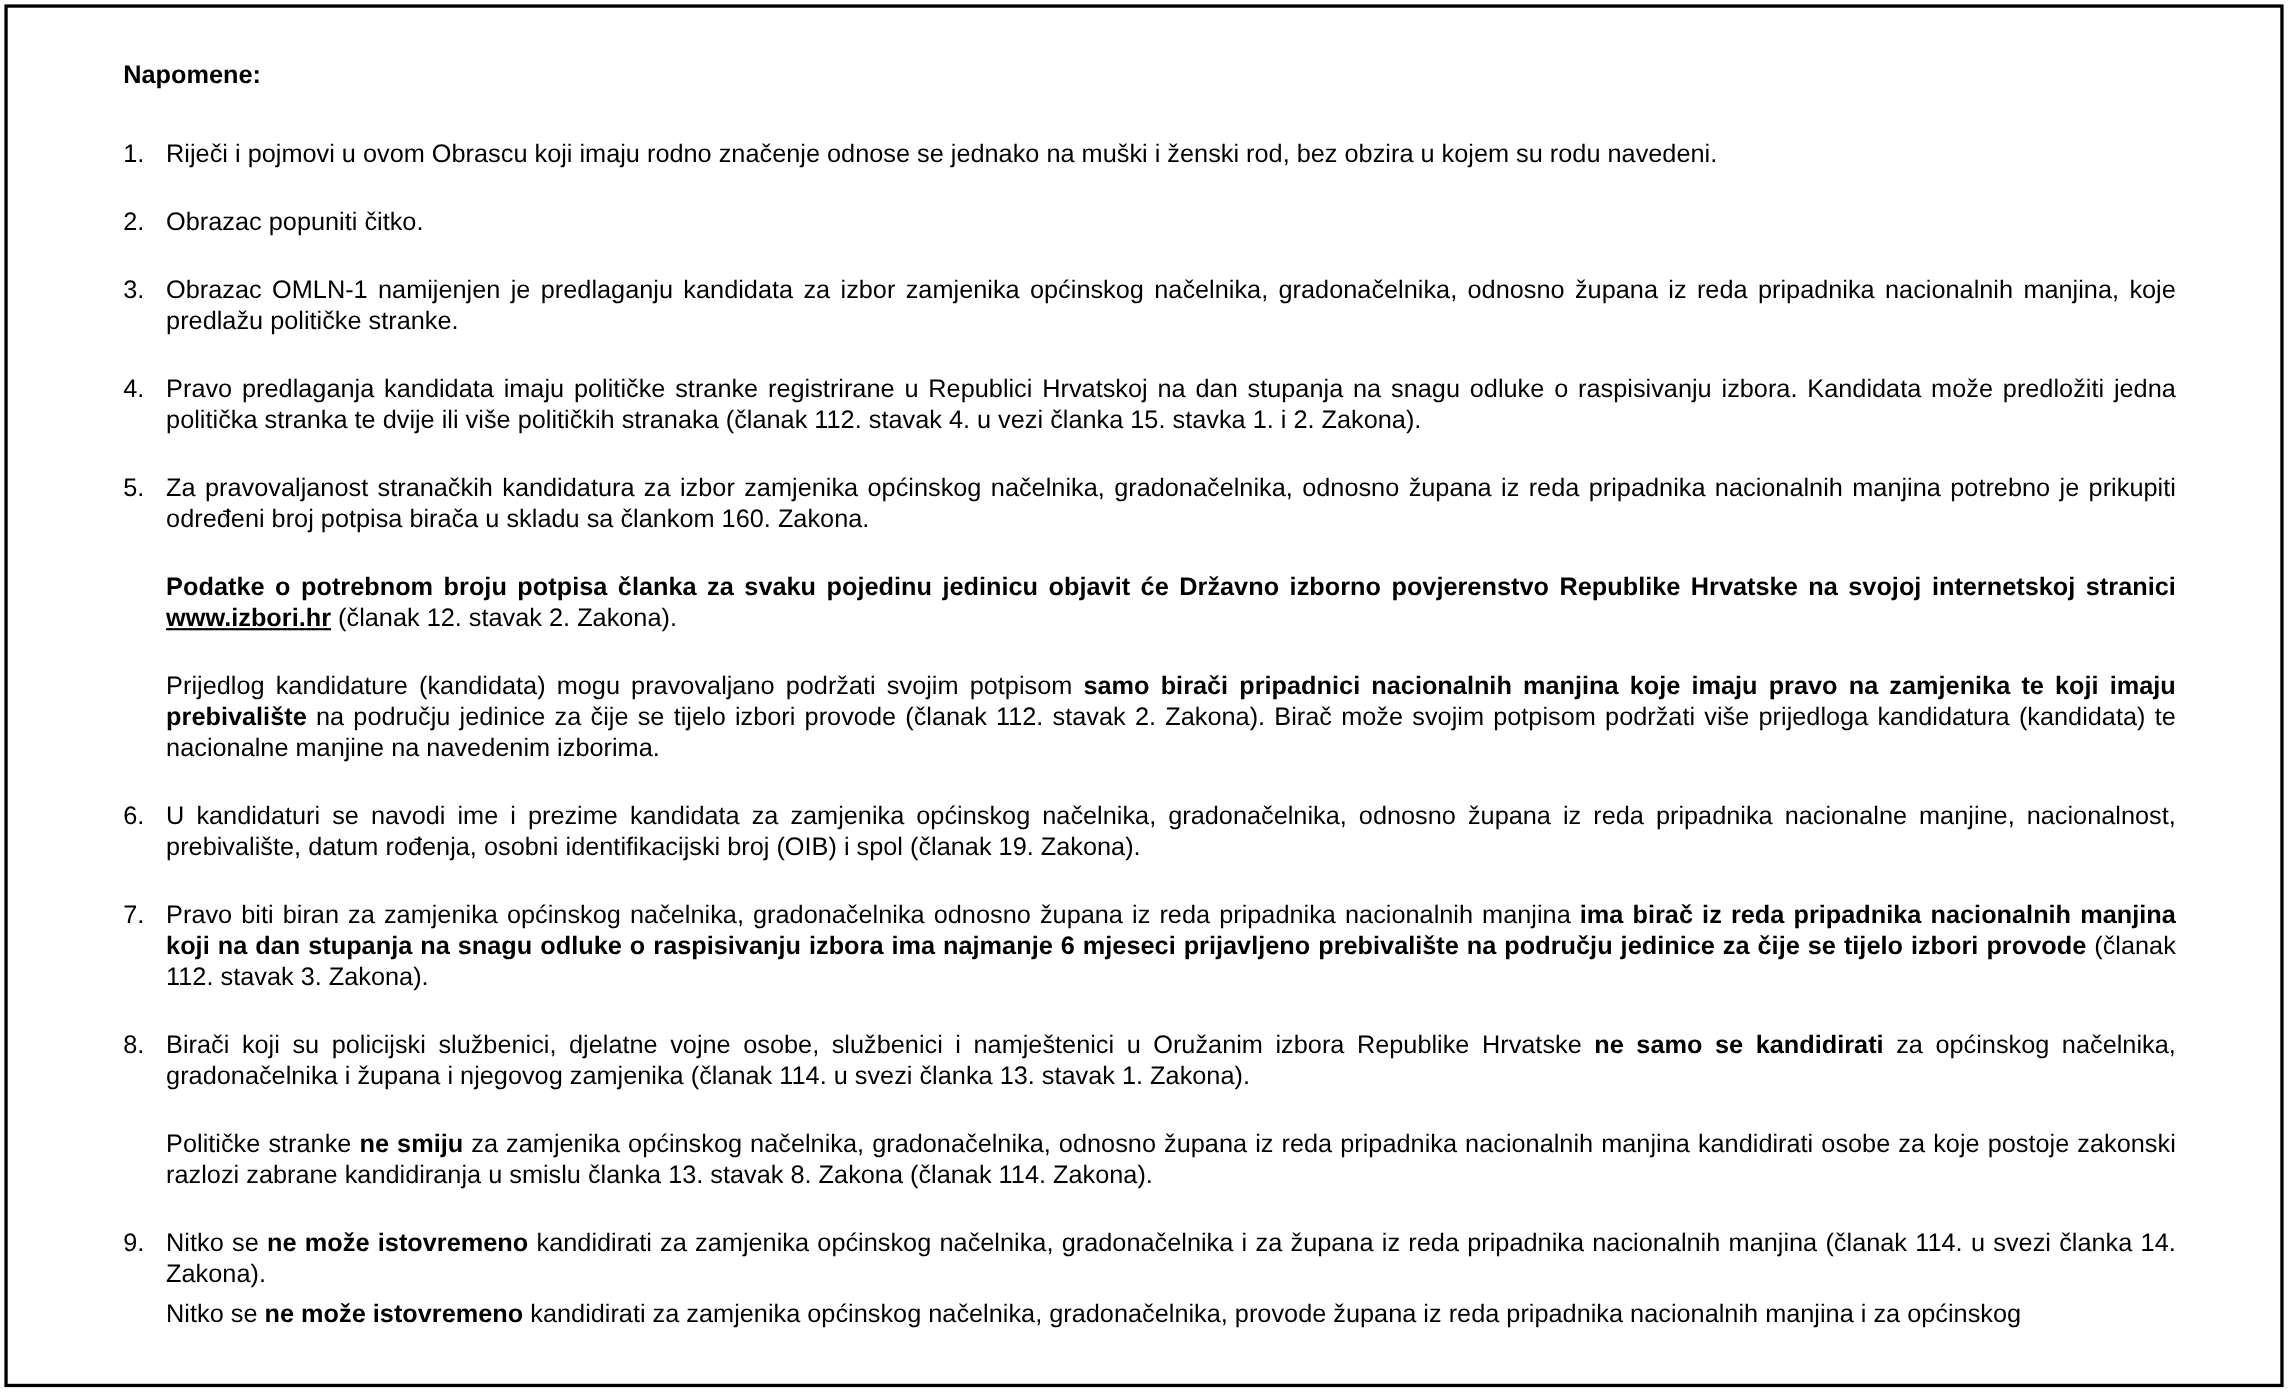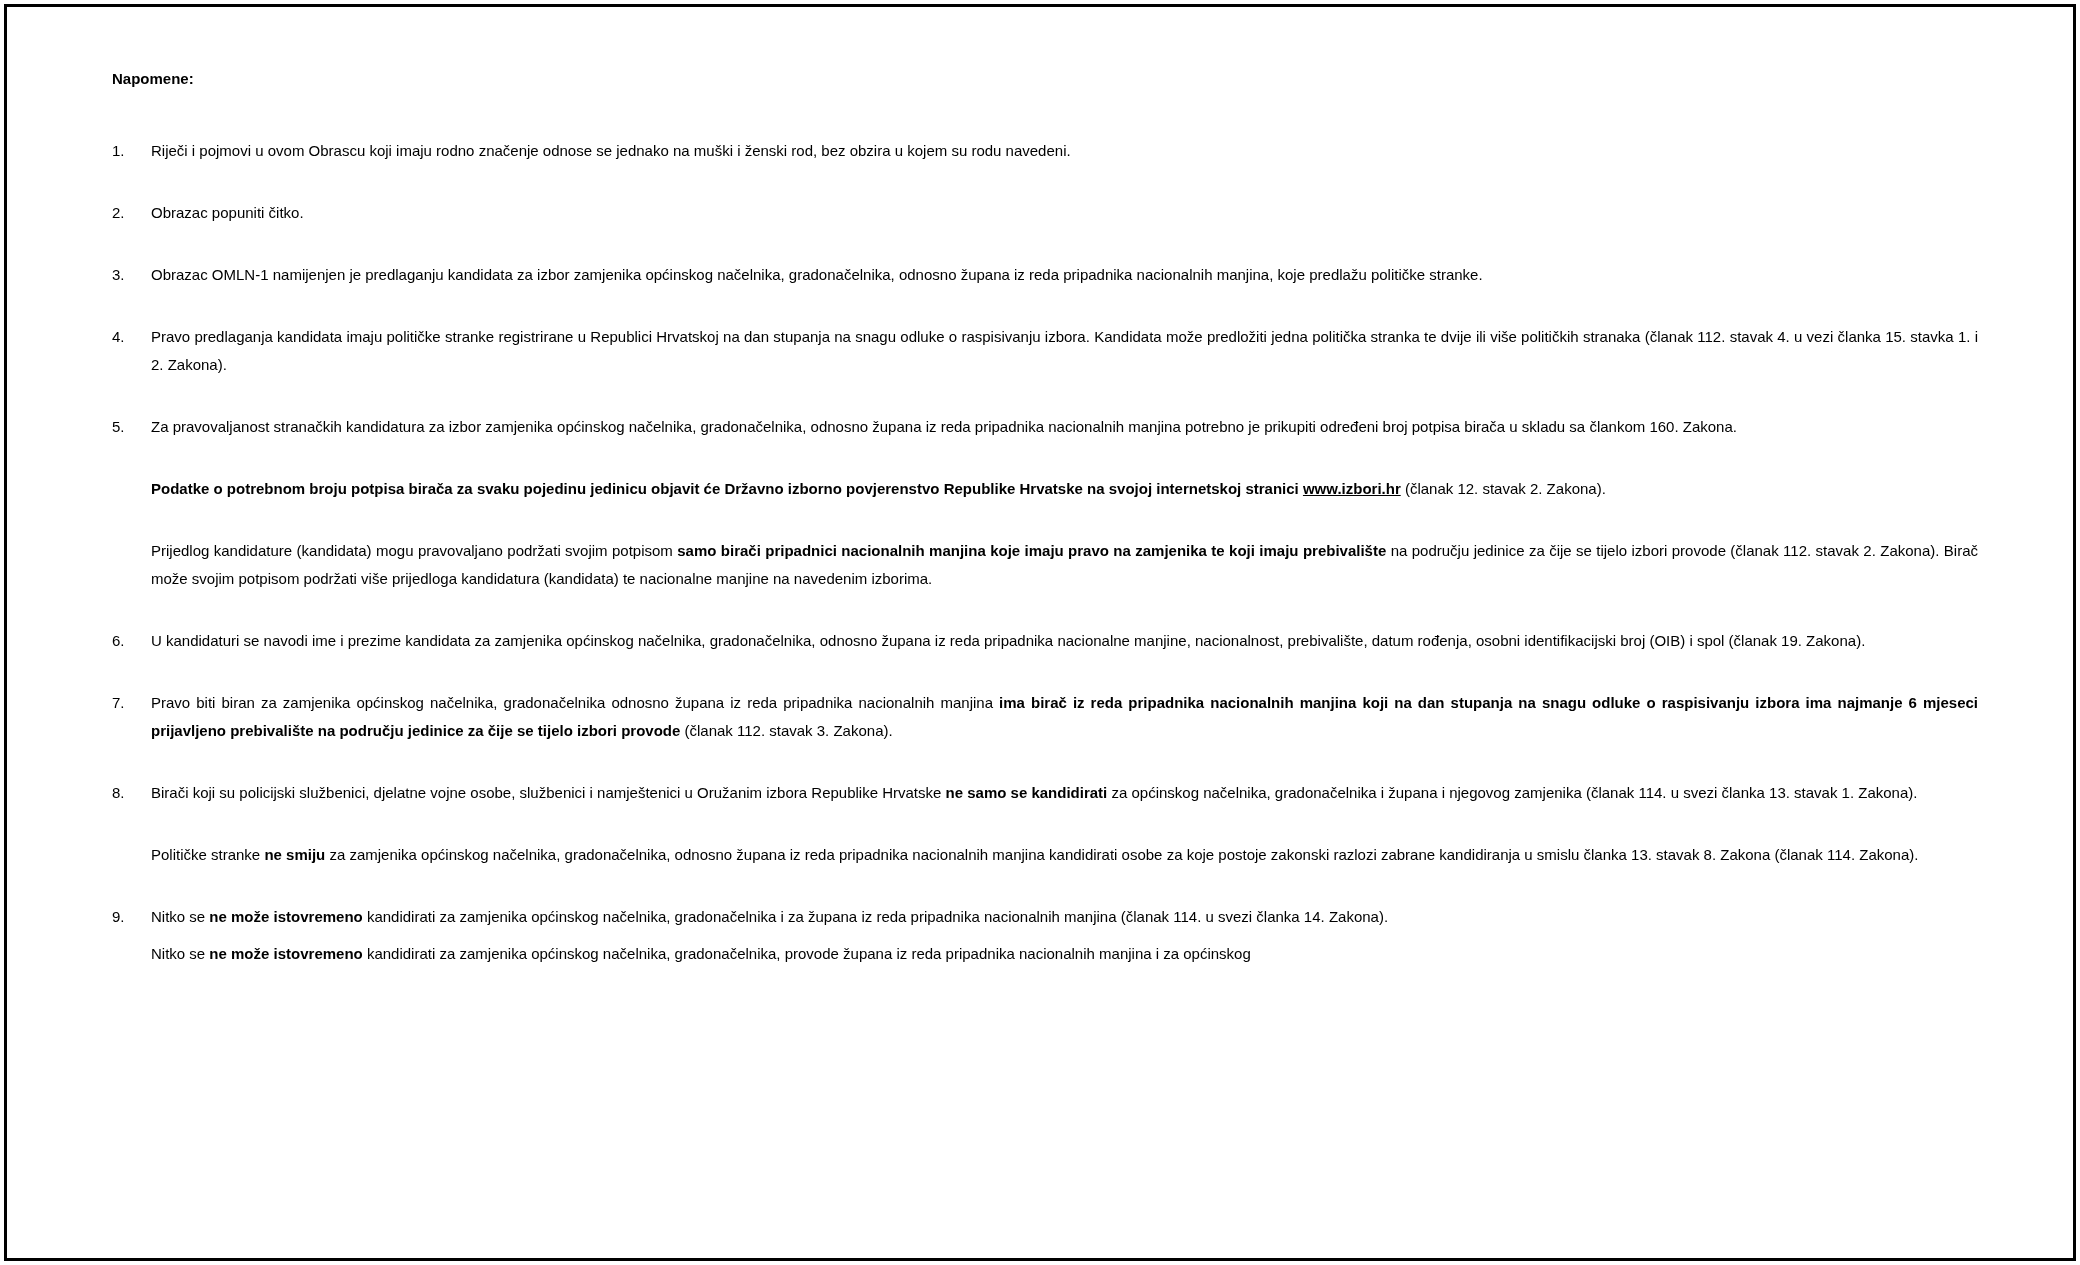--- a/index.html
+++ b/index.html
@@ -17,23 +17,22 @@
   .page {
     position: absolute;
     inset: 4px;
     border: 3px solid #000000;
     background: #ffffff;
     box-sizing: border-box;
     overflow: hidden;
   }
   .doc {
     padding: 46px 95px 30px 105px;
-    font-size: 15px;
+    font-size: 23px;
     line-height: 28px;
-    margin-top: 12px;
   }
   .doc-title {
     font-weight: bold;
     margin: 0 0 44px 0;
   }
   .notes-list {
     margin: 0;
     padding: 0;
   }
   .note-item {
@@ -92,21 +91,21 @@
         <div class="note-item">
           <div class="note-number">4.</div>
           <div class="note-body">
             <p><span>Pravo predlaganja kandidata imaju političke stranke registrirane u Republici Hrvatskoj na dan stupanja na snagu odluke o raspisivanju izbora. Kandidata može predložiti jedna politička stranka te dvije ili više političkih stranaka (članak 112. stavak 4. u vezi članka 15. stavka 1. i 2. Zakona).</span></p>
           </div>
         </div>
         <div class="note-item">
           <div class="note-number">5.</div>
           <div class="note-body">
             <p><span>Za pravovaljanost stranačkih kandidatura za izbor zamjenika općinskog načelnika, gradonačelnika, odnosno župana iz reda pripadnika nacionalnih manjina potrebno je prikupiti određeni broj potpisa birača u skladu sa člankom 160. Zakona.</span></p>
-            <p><span class="b">Podatke o potrebnom broju potpisa birača za svaku pojedinu jedinicu objavit će Državno izborno povjerenstvo Republike Hrvatske na svojoj internetskoj stranici </span><span class="b u">www.izbori.hr</span><span>  (članak 12. stavak 2. Zakona).</span></p>
+            <p><span class="b">Podatke o potrebnom broju potpisa članka za svaku pojedinu jedinicu objavit će Državno izborno povjerenstvo Republike Hrvatske na svojoj internetskoj stranici </span><span class="b u">www.izbori.hr</span><span>  (članak 12. stavak 2. Zakona).</span></p>
             <p><span>Prijedlog kandidature (kandidata) mogu pravovaljano podržati svojim potpisom </span><span class="b">samo birači pripadnici nacionalnih manjina koje imaju pravo na zamjenika te koji imaju prebivalište</span><span> na području jedinice za čije se tijelo izbori provode (članak 112. stavak 2. Zakona). Birač može svojim potpisom podržati više prijedloga kandidatura (kandidata) te nacionalne manjine na navedenim izborima.</span></p>
           </div>
         </div>
         <div class="note-item">
           <div class="note-number">6.</div>
           <div class="note-body">
             <p><span>U kandidaturi se navodi ime i prezime kandidata za zamjenika općinskog načelnika, gradonačelnika, odnosno župana iz reda pripadnika nacionalne manjine, nacionalnost, prebivalište, datum rođenja, osobni identifikacijski broj (OIB) i spol (članak 19. Zakona).</span></p>
           </div>
         </div>
         <div class="note-item">

